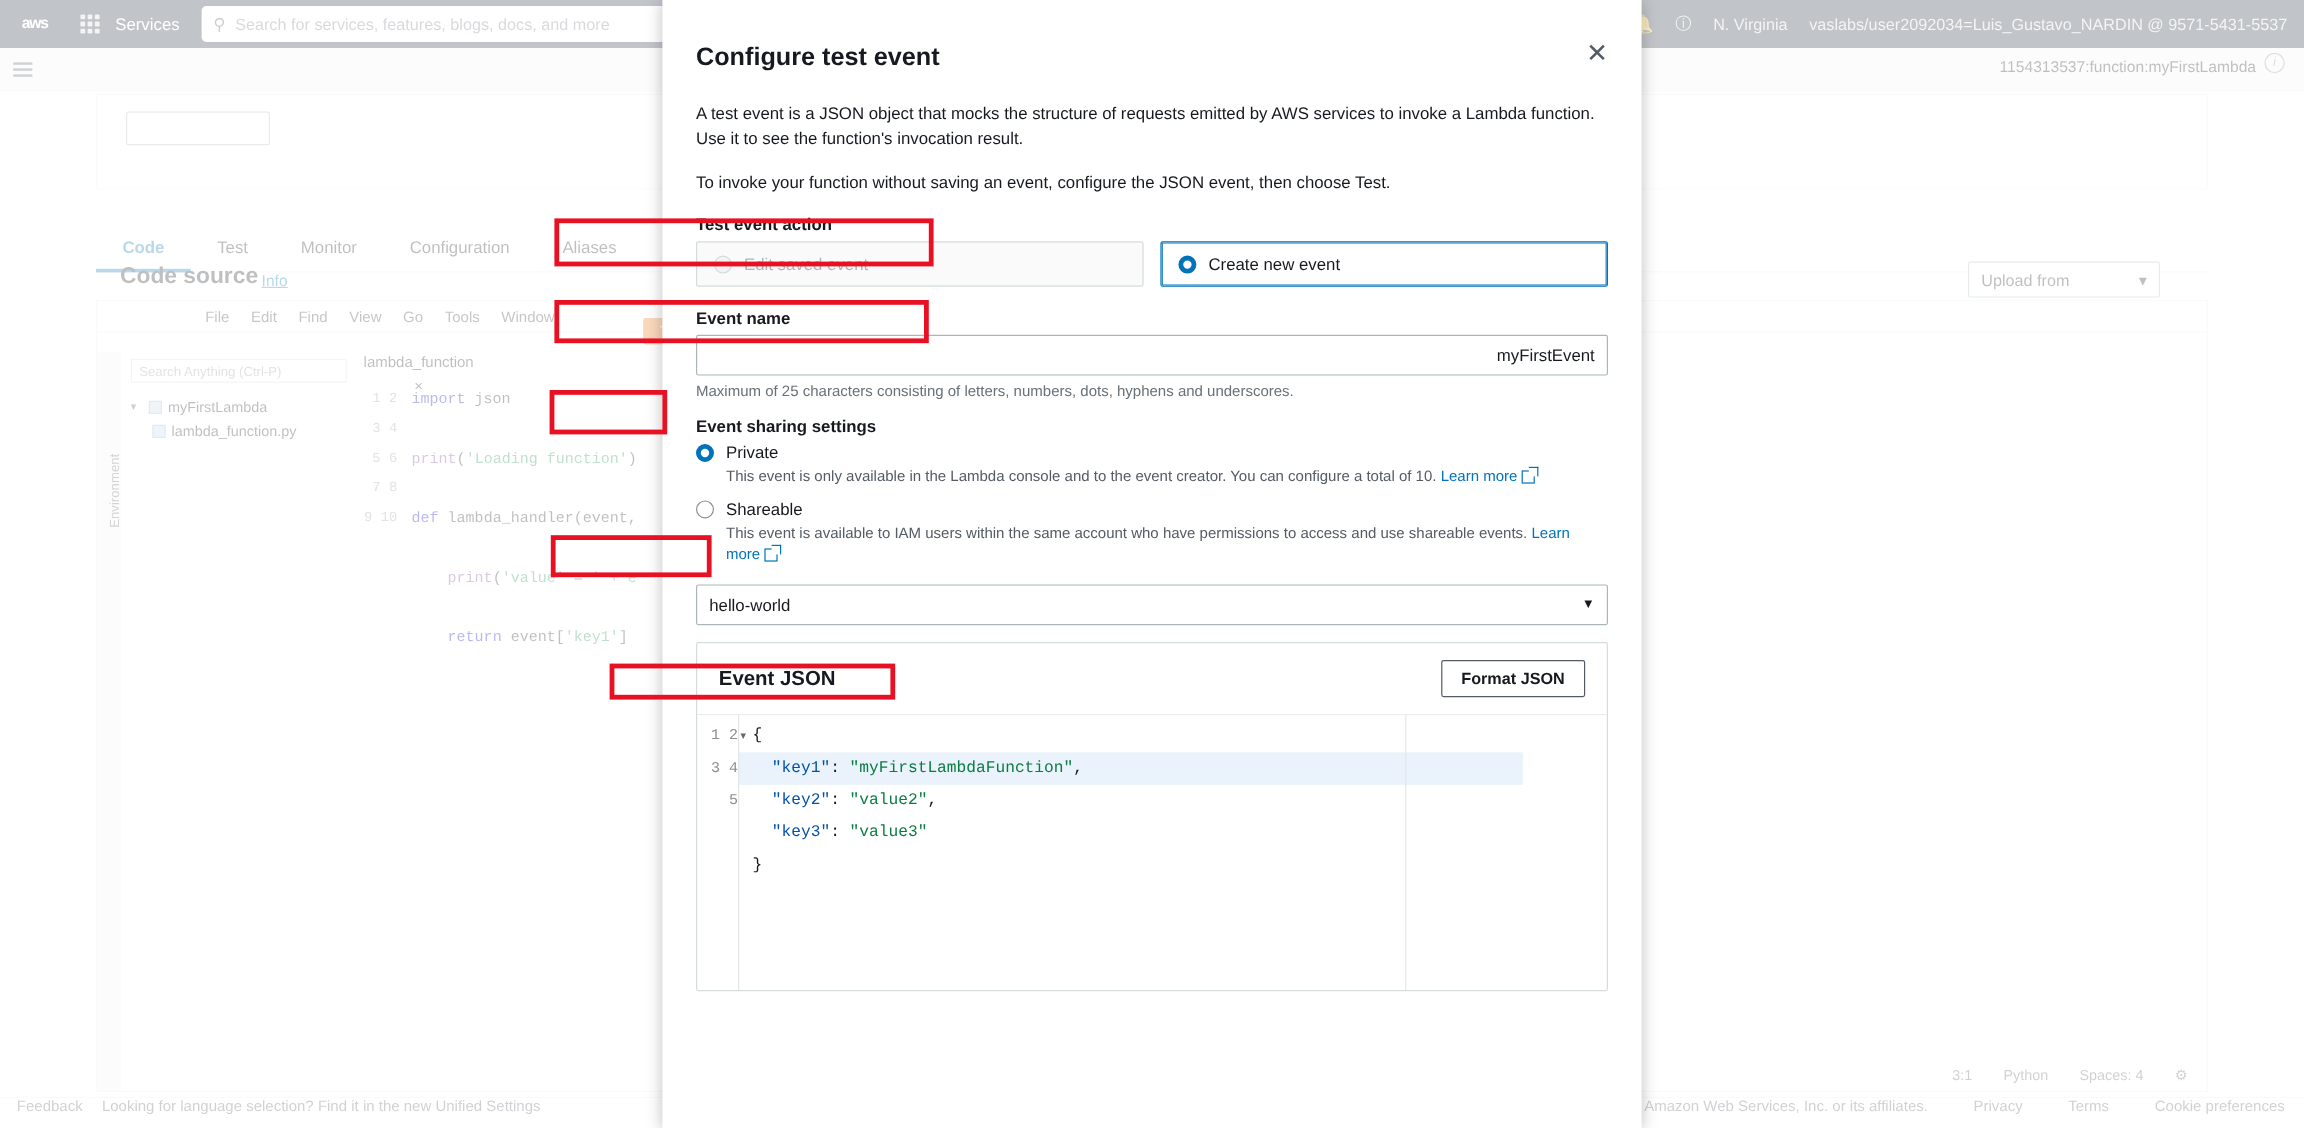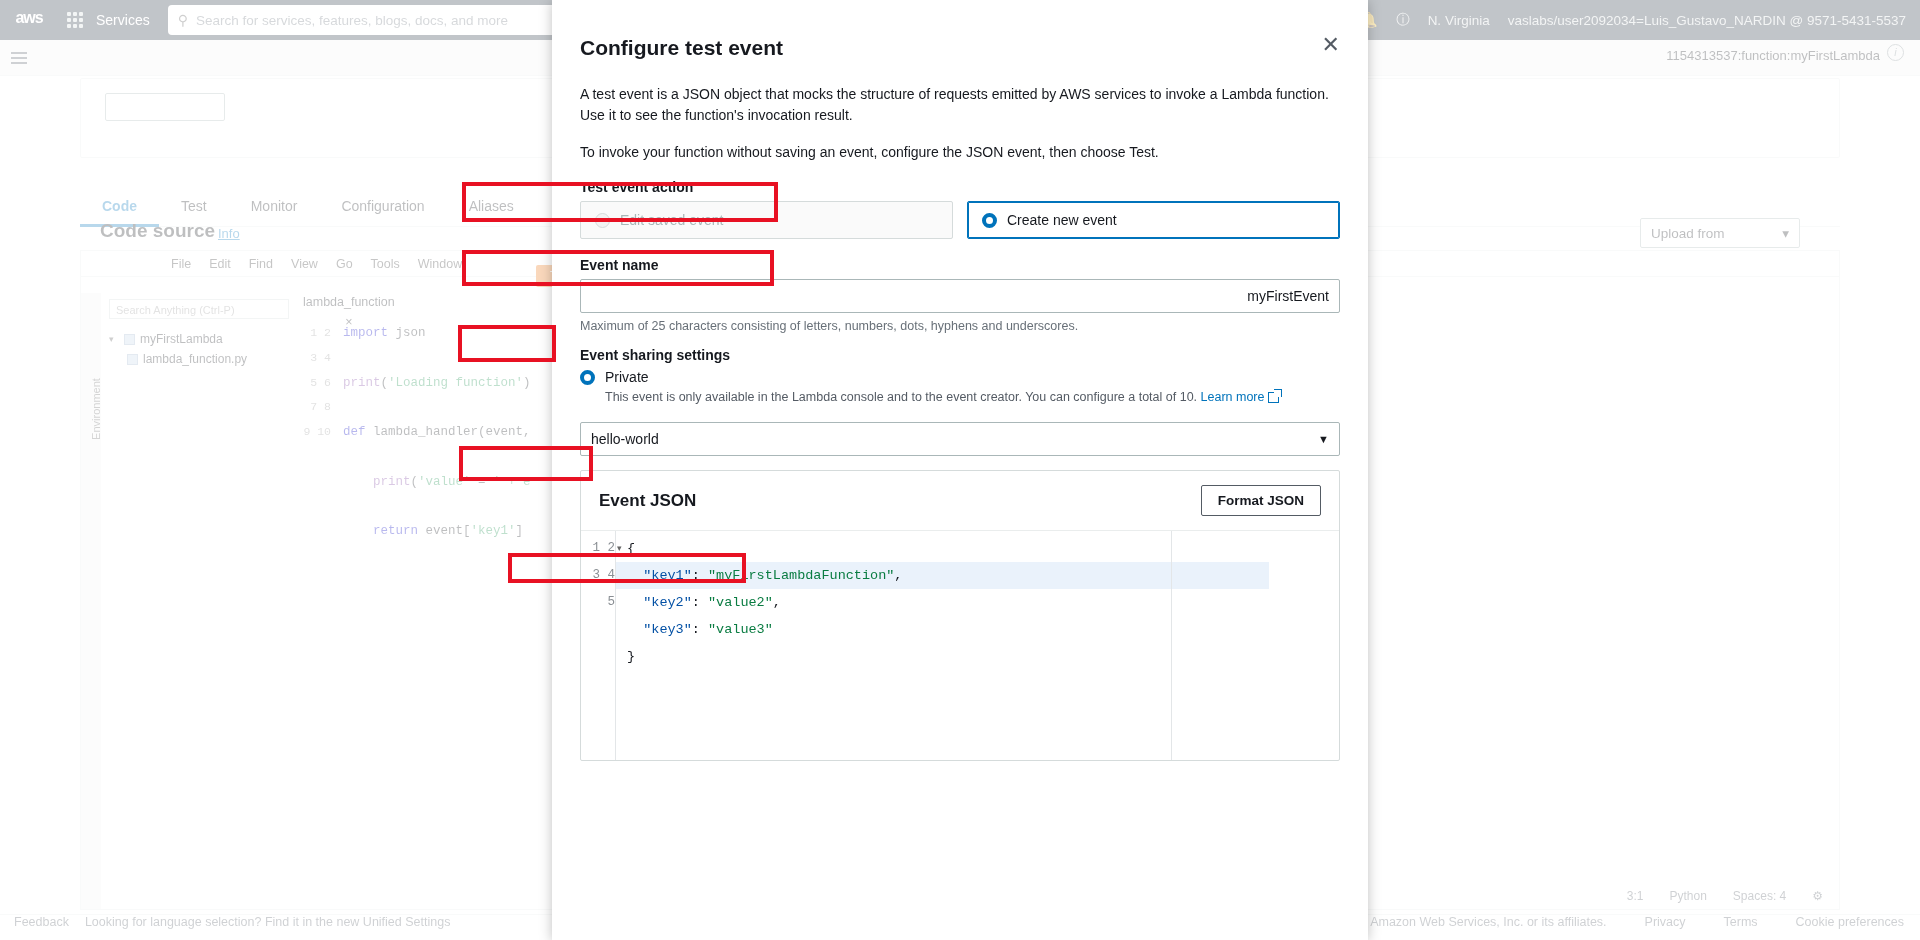--- a/index.html
+++ b/index.html
@@ -16,21 +16,21 @@
   .bg { position: absolute; inset: 0; background: #fff; }
   .bg-dim { position: absolute; inset: 0; background: rgba(255,255,255,0.72); z-index: 50; pointer-events: none; }
 
   .topnav {
     position: absolute; top: 0; left: 0; right: 0; height: 40px;
     background: #232f3e; color: #d5dbdb; display: flex; align-items: center;
     font-size: 14px;
   }
   .aws-logo {
     width: 58px; display: flex; align-items: center; justify-content: center;
-    color: #fff; font-weight: bold; font-size: 16px; letter-spacing: -1px;
+    color: #fff; font-weight: bold; font-size: 13px; letter-spacing: -1px;
   }
   .aws-logo-mark { position: relative; top: -2px; font-family: "Liberation Sans", sans-serif; }
   .grid-icon { width: 26px; height: 26px; margin-left: 4px; display: grid;
      grid-template-columns: repeat(3, 4px); grid-template-rows: repeat(3, 4px);
      gap: 2px; align-content: center; justify-content: center; }
   .grid-icon i { background: #d5dbdb; width: 4px; height: 4px; display: block; border-radius: 1px; }
   .services-label { margin-left: 8px; font-size: 14px; color: #fff; }
   .searchbar {
     margin-left: 18px; width: 770px; height: 30px; background: #fff;
     border-radius: 4px; display: flex; align-items: center; padding: 0 10px;
@@ -345,20 +345,30 @@
         <div class="radio-line">
           <span class="radio checked"></span>
           <span>Private</span>
         </div>
         <div class="radio-desc">
           <span>This event is only available in the Lambda console and to the event creator. You can configure a total of 10.</span>
           <a class="ext-link" href="#">Learn more</a><span class="ext-ico"></span>
         </div>
       </div>
 
+      <div style="margin-top:10px">
+        <div class="radio-line">
+          <span class="radio"></span>
+          <span>Shareable</span>
+        </div>
+        <div class="radio-desc">
+          <span>This event is available to IAM users within the same account who have permissions to access and use shareable events.</span>
+          <a class="ext-link" href="#">Learn more</a><span class="ext-ico"></span>
+        </div>
+      </div>
 
       <div style="height:16px"></div>
       <div class="select">
         <span>hello-world</span>
         <span class="caret">▼</span>
       </div>
 
       <div class="json-panel">
         <div class="json-head">
           <div class="json-title">Event JSON</div>

